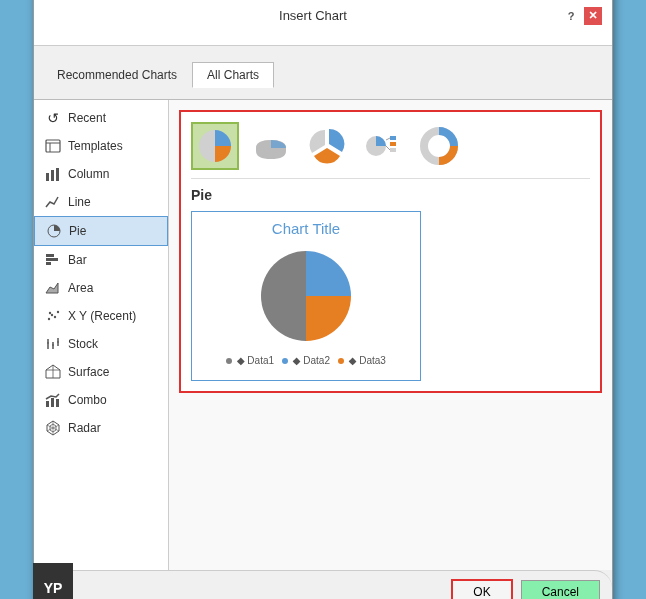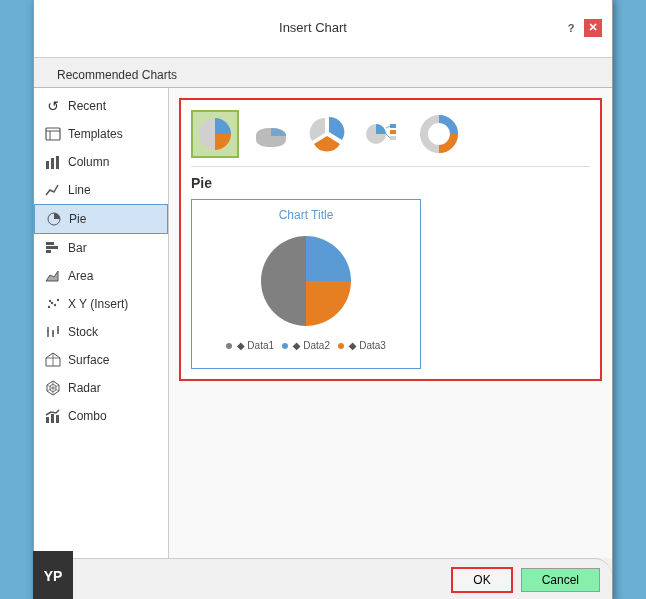--- a/index.html
+++ b/index.html
@@ -54,21 +54,21 @@
       color: #555;
     }
     .title-btn-close {
       background: #e05050;
       color: white;
     }
     .tabs-bar {
       background: #f0f0f0;
       display: flex;
       border-bottom: 1px solid #bbb;
-      padding: 0 8px;
+      padding: 12px 8px;
     }
     .tab {
       padding: 5px 14px;
       cursor: pointer;
       border: 1px solid transparent;
       border-bottom: none;
       font-size: 12px;
       color: #333;
       margin-top: 4px;
       background: #f0f0f0;
@@ -154,21 +154,21 @@
     .chart-preview {
       border: 1px solid #5b9bd5;
       background: #fff;
       width: 230px;
       height: 170px;
       padding: 8px;
       position: relative;
     }
     .chart-preview-title {
       text-align: center;
-      font-size: 12px;
+      font-size: 15px;
       color: #5b9bd5;
       margin-bottom: 4px;
     }
     .pie-chart-container {
       display: flex;
       justify-content: center;
       align-items: center;
       margin-top: 4px;
     }
     .pie-legend {
@@ -239,20 +239,21 @@
       <div style="width:20px"></div>
       <span class="title-bar-title">Insert Chart</span>
       <div class="title-bar-controls">
         <button class="title-btn title-btn-help">?</button>
         <button class="title-btn title-btn-close">✕</button>
       </div>
     </div>
 
     <div class="tabs-bar">
       <div class="tab">Recommended Charts</div>
+      <div class="tab active">All Charts</div>
     </div>
 
     <div class="dialog-body">
 
       <div class="sidebar">
         <div class="sidebar-item">
           <span class="sidebar-icon">↺</span>
           <span>Recent</span>
         </div>
         <div class="sidebar-item">
@@ -313,21 +314,21 @@
         <div class="sidebar-item">
           <span class="sidebar-icon">
             <svg width="16" height="16" viewBox="0 0 16 16">
               <circle cx="4" cy="11" r="1.2" fill="#555"></circle>
               <circle cx="7" cy="7" r="1.2" fill="#555"></circle>
               <circle cx="10" cy="9" r="1.2" fill="#555"></circle>
               <circle cx="13" cy="4" r="1.2" fill="#555"></circle>
               <circle cx="5" cy="5" r="1.2" fill="#555"></circle>
             </svg>
           </span>
-          <span>X Y (Insert)</span>
+          <span>X Y (Recent)</span>
         </div>
         <div class="sidebar-item">
           <span class="sidebar-icon">
             <svg width="16" height="16" viewBox="0 0 16 16">
                 <line x1="3" y1="3" x2="3" y2="13" stroke="#555" stroke-width="1.5"></line>
                 <line x1="8" y1="6" x2="8" y2="13" stroke="#555" stroke-width="1.5"></line>
                 <line x1="13" y1="2" x2="13" y2="10" stroke="#555" stroke-width="1.5"></line>
                 <line x1="2" y1="7" x2="4" y2="7" stroke="#555" stroke-width="1.2"></line>
                 <line x1="7" y1="9" x2="9" y2="9" stroke="#555" stroke-width="1.2"></line>
                 <line x1="12" y1="6" x2="14" y2="6" stroke="#555" stroke-width="1.2"></line>
@@ -337,46 +338,46 @@
         </div>
         <div class="sidebar-item">
           <span class="sidebar-icon">
             <svg width="16" height="16" viewBox="0 0 16 16">
                 <polygon points="8,1 15,6 15,14 8,14 1,14 1,6" fill="none" stroke="#555" stroke-width="1"></polygon>
                 <line x1="8" y1="1" x2="8" y2="14" stroke="#555" stroke-width="0.8"></line>
                 <line x1="1" y1="6" x2="15" y2="6" stroke="#555" stroke-width="0.8"></line>
               </svg>
           </span>
           <span>Surface</span>
+        </div>
+        <div class="sidebar-item">
+          <span class="sidebar-icon">
+            <svg width="16" height="16" viewBox="0 0 16 16">
+                <rect x="1" y="9" width="3" height="6" fill="#555"></rect>
+                <rect x="6" y="6" width="3" height="9" fill="#555"></rect>
+                <rect x="11" y="7" width="3" height="8" fill="#555"></rect>
+                <polyline points="1,7 6,4 11,5 14,2" fill="none" stroke="#555" stroke-width="1.5"></polyline>
+              </svg>
+          </span>
+          <span>Combo</span>
         </div>
         <div class="sidebar-item">
           <span class="sidebar-icon">
             <svg width="16" height="16" viewBox="0 0 16 16">
                 <polygon points="8,1 14,5 14,11 8,15 2,11 2,5" fill="none" stroke="#555" stroke-width="1"></polygon>
                 <polygon points="8,4 11,6 11,10 8,12 5,10 5,6" fill="none" stroke="#555" stroke-width="0.8"></polygon>
                 <line x1="8" y1="8" x2="8" y2="1" stroke="#555" stroke-width="0.6"></line>
                 <line x1="8" y1="8" x2="14" y2="5" stroke="#555" stroke-width="0.6"></line>
                 <line x1="8" y1="8" x2="14" y2="11" stroke="#555" stroke-width="0.6"></line>
                 <line x1="8" y1="8" x2="8" y2="15" stroke="#555" stroke-width="0.6"></line>
                 <line x1="8" y1="8" x2="2" y2="11" stroke="#555" stroke-width="0.6"></line>
                 <line x1="8" y1="8" x2="2" y2="5" stroke="#555" stroke-width="0.6"></line>
               </svg>
           </span>
           <span>Radar</span>
-        </div>
-        <div class="sidebar-item">
-          <span class="sidebar-icon">
-            <svg width="16" height="16" viewBox="0 0 16 16">
-                <rect x="1" y="9" width="3" height="6" fill="#555"></rect>
-                <rect x="6" y="6" width="3" height="9" fill="#555"></rect>
-                <rect x="11" y="7" width="3" height="8" fill="#555"></rect>
-                <polyline points="1,7 6,4 11,5 14,2" fill="none" stroke="#555" stroke-width="1.5"></polyline>
-              </svg>
-          </span>
-          <span>Combo</span>
         </div>
       </div>
 
       <div class="main-content">
         <div class="chart-types-panel">
 
           <div class="chart-icons-row">
 
             <button class="chart-icon-btn selected">
               <svg width="40" height="40" viewBox="0 0 40 40">

